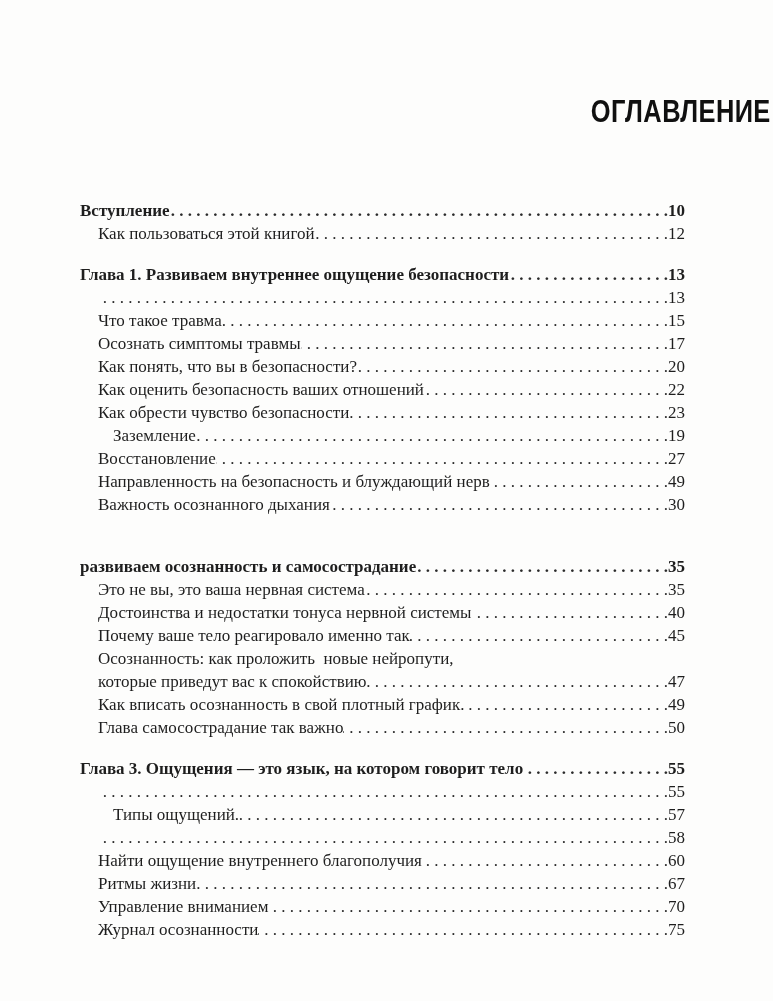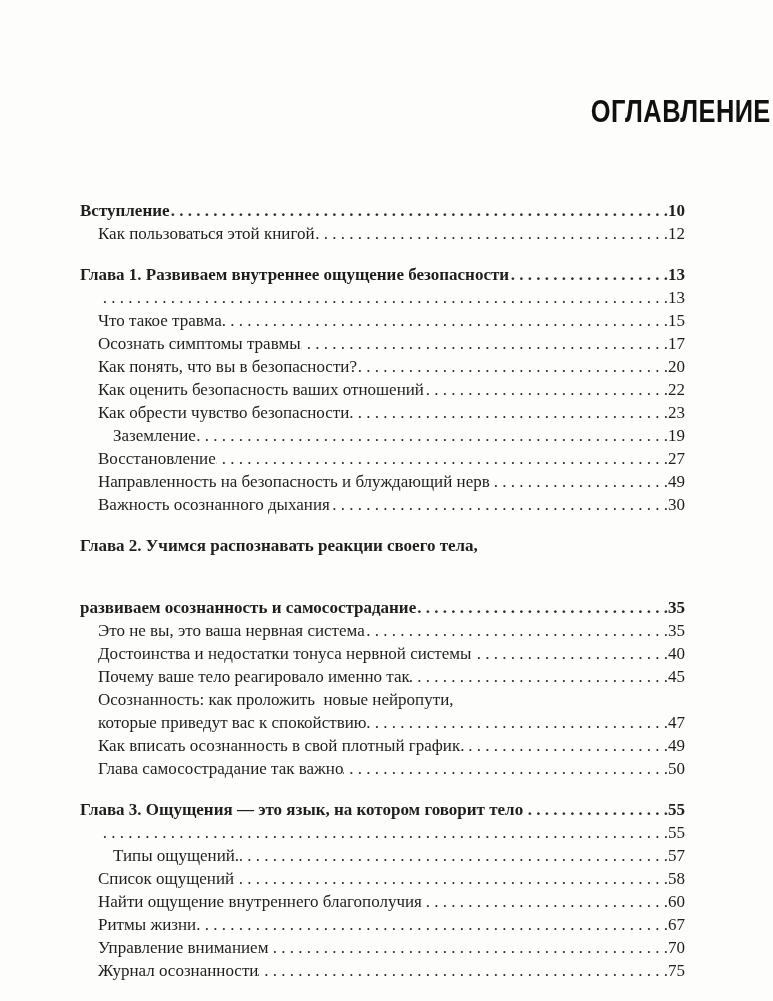--- a/index.html
+++ b/index.html
@@ -135,23 +135,20 @@
       <div class="row i1">
         <span class="label">Направленность на безопасность и блуждающий нерв</span>
         <span class="dots">. . . . . . . . . . . . . . . . . . . . . . . . . . . . . . . . . . . . . . . . . . . . . . . . . . . . . . . . . . . . . . . . . . . . . . . . . . . . . . . . . . . . . . . . . . . . . . . . . . . . . . . . . . . . . . . . . . . . . . . .</span>
         <span class="page-num">49</span>
       </div>
       <div class="row i1">
         <span class="label">Важность осознанного дыхания</span>
         <span class="dots">. . . . . . . . . . . . . . . . . . . . . . . . . . . . . . . . . . . . . . . . . . . . . . . . . . . . . . . . . . . . . . . . . . . . . . . . . . . . . . . . . . . . . . . . . . . . . . . . . . . . . . . . . . . . . . . . . . . . . . . .</span>
         <span class="page-num">30</span>
       </div>
-      <div class="row i0 b chapter">
-        <span class="label">Глава 2. Учимся распознавать реакции своего тела,</span>
-      </div>
       <div class="row i0 b">
         <span class="label">развиваем осознанность и самосострадание</span>
         <span class="dots">. . . . . . . . . . . . . . . . . . . . . . . . . . . . . . . . . . . . . . . . . . . . . . . . . . . . . . . . . . . . . . . . . . . . . . . . . . . . . . . . . . . . . . . . . . . . . . . . . . . . . . . . . . . . . . . . . . . . . . . .</span>
         <span class="page-num">35</span>
       </div>
       <div class="row i1">
         <span class="label">Это не вы, это ваша нервная система</span>
         <span class="dots">. . . . . . . . . . . . . . . . . . . . . . . . . . . . . . . . . . . . . . . . . . . . . . . . . . . . . . . . . . . . . . . . . . . . . . . . . . . . . . . . . . . . . . . . . . . . . . . . . . . . . . . . . . . . . . . . . . . . . . . .</span>
         <span class="page-num">35</span>
       </div>
@@ -191,21 +188,20 @@
       <div class="row i1">
         <span class="dots">. . . . . . . . . . . . . . . . . . . . . . . . . . . . . . . . . . . . . . . . . . . . . . . . . . . . . . . . . . . . . . . . . . . . . . . . . . . . . . . . . . . . . . . . . . . . . . . . . . . . . . . . . . . . . . . . . . . . . . . .</span>
         <span class="page-num">55</span>
       </div>
       <div class="row i2">
         <span class="label">Типы ощущений.</span>
         <span class="dots">. . . . . . . . . . . . . . . . . . . . . . . . . . . . . . . . . . . . . . . . . . . . . . . . . . . . . . . . . . . . . . . . . . . . . . . . . . . . . . . . . . . . . . . . . . . . . . . . . . . . . . . . . . . . . . . . . . . . . . . .</span>
         <span class="page-num">57</span>
       </div>
       <div class="row i1">
-        <span class="label">Список ощущений</span>
         <span class="dots">. . . . . . . . . . . . . . . . . . . . . . . . . . . . . . . . . . . . . . . . . . . . . . . . . . . . . . . . . . . . . . . . . . . . . . . . . . . . . . . . . . . . . . . . . . . . . . . . . . . . . . . . . . . . . . . . . . . . . . . .</span>
         <span class="page-num">58</span>
       </div>
       <div class="row i1">
         <span class="label">Найти ощущение внутреннего благополучия</span>
         <span class="dots">. . . . . . . . . . . . . . . . . . . . . . . . . . . . . . . . . . . . . . . . . . . . . . . . . . . . . . . . . . . . . . . . . . . . . . . . . . . . . . . . . . . . . . . . . . . . . . . . . . . . . . . . . . . . . . . . . . . . . . . .</span>
         <span class="page-num">60</span>
       </div>
       <div class="row i1">
         <span class="label">Ритмы жизни</span>

